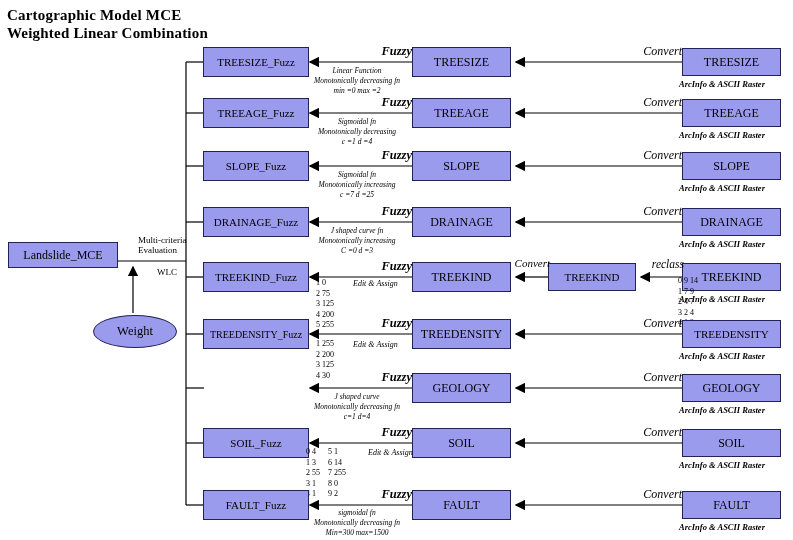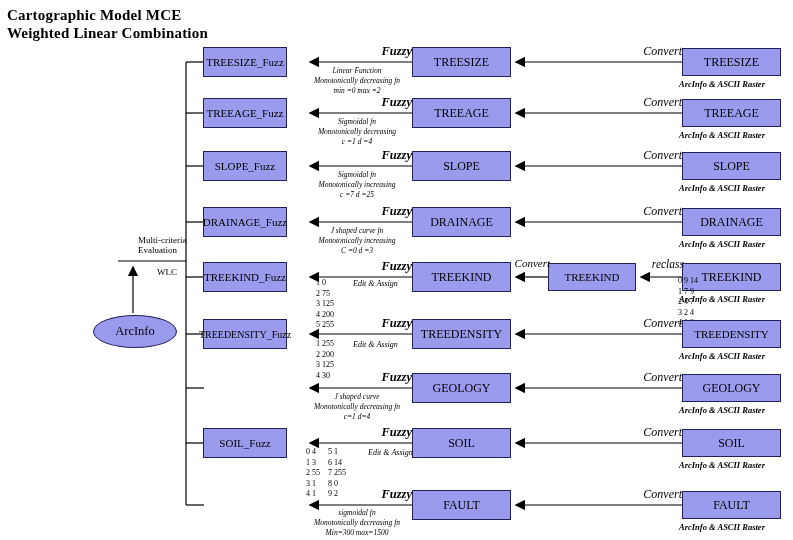--- a/index.html
+++ b/index.html
@@ -2,21 +2,21 @@
 <html><head>
 <meta charset="utf-8">
 <style>
   html,body{margin:0;padding:0;background:#fff;}
   #canvas{position:relative;width:793px;height:540px;background:#ffffff;overflow:hidden;
           font-family:"Liberation Serif",serif;color:#000;}
   #wires{position:absolute;left:0;top:0;width:793px;height:540px;}
   .title-line{position:absolute;left:7px;font:bold 15px "Liberation Serif",serif;letter-spacing:.2px;}
   .box{position:absolute;background:#9b9bee;border:1.5px solid #222258;box-sizing:border-box;
        display:flex;align-items:center;justify-content:center;font-size:12px;}
-  .fuzz{left:203px;width:84px;height:30px;font-size:11px;}
+  .fuzz{left:203px;width:106px;height:30px;font-size:11px;}
   .mid{left:412px;width:99px;height:30px;}
   .src{left:682px;width:99px;height:28px;}
   .inter{left:548px;width:88px;height:28px;font-size:11px;}
   .result{left:8px;top:242px;width:110px;height:26px;font-size:12px;}
   .ellipse{position:absolute;left:93px;top:315px;width:84px;height:33px;background:#9b9bee;
            border:1.5px solid #222258;border-radius:50%;display:flex;align-items:center;
            justify-content:center;font-size:12.5px;box-sizing:border-box;}
   .caption{position:absolute;left:654px;width:136px;text-align:center;
            font:italic bold 8.5px "Liberation Serif",serif;}
   .arrowlbl{position:absolute;text-align:right;font:italic 12px "Liberation Serif",serif;}
@@ -76,24 +76,25 @@
       <line x1="682" y1="505" x2="516" y2="505" marker-end="url(#ah)"></line>
     </g>
     <g stroke="#000" stroke-width="1.2">
       <line x1="133" y1="313" x2="133" y2="267" marker-end="url(#ah)"></line>
     </g>
   </svg>
 
   <div class="title-line" style="top:7px">Cartographic Model MCE</div>
   <div class="title-line" style="top:25px">Weighted Linear Combination</div>
 
+  <div class="box result">Landslide_MCE</div>
   <div class="small-note" style="left:121px;top:235px;width:66px">Multi-criteria
 Evaluation</div>
   <div class="small-note" style="left:140px;top:267px">WLC</div>
-  <div class="ellipse">ArcInfo</div>
+  <div class="ellipse">Weight</div>
 
   <div class="box fuzz" style="top:47px">TREESIZE_Fuzz</div>
   <div class="box mid" style="top:47px">TREESIZE</div>
   <div class="box src" style="top:48px">TREESIZE</div>
   <div class="caption" style="top:79px">ArcInfo &amp; ASCII Raster</div>
   <div class="arrowlbl fuzzy-lbl" style="top:44px">Fuzzy</div>
   <div class="arrowlbl convert-lbl" style="top:44px">Convert</div>
   <div class="ann" style="top:66px">Linear Function
 Monotonically decreasing fn
 min =0  max =2</div>
@@ -175,20 +176,21 @@
   <div class="caption" style="top:460px">ArcInfo &amp; ASCII Raster</div>
   <div class="arrowlbl fuzzy-lbl" style="top:425px">Fuzzy</div>
   <div class="arrowlbl convert-lbl" style="top:425px">Convert</div>
   <div class="list" style="left:306px;top:447px">0 4      5 1
 1 3      6 14
 2 55    7 255
 3 1      8 0
 4 1      9 2</div>
   <div class="ea" style="left:368px;top:448px">Edit &amp; Assign</div>
 
+  <div class="box fuzz" style="top:490px">FAULT_Fuzz</div>
   <div class="box mid" style="top:490px">FAULT</div>
   <div class="box src" style="top:491px">FAULT</div>
   <div class="caption" style="top:522px">ArcInfo &amp; ASCII Raster</div>
   <div class="arrowlbl fuzzy-lbl" style="top:487px">Fuzzy</div>
   <div class="arrowlbl convert-lbl" style="top:487px">Convert</div>
   <div class="ann" style="top:508px">sigmoidal fn
 Monotonically decreasing fn
 Min=300 max=1500</div>
 
 </div>

